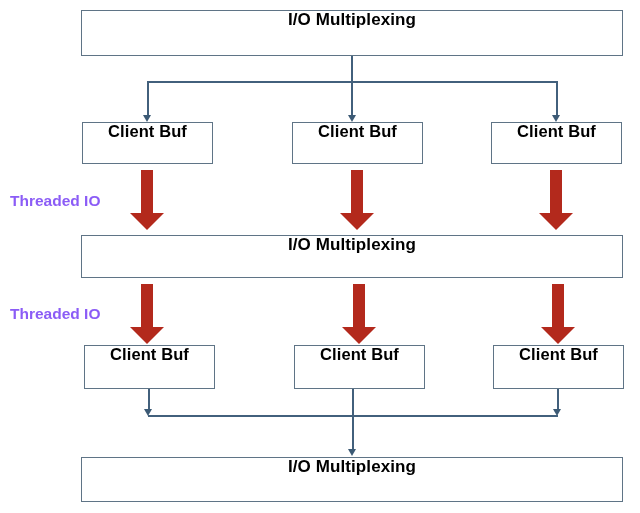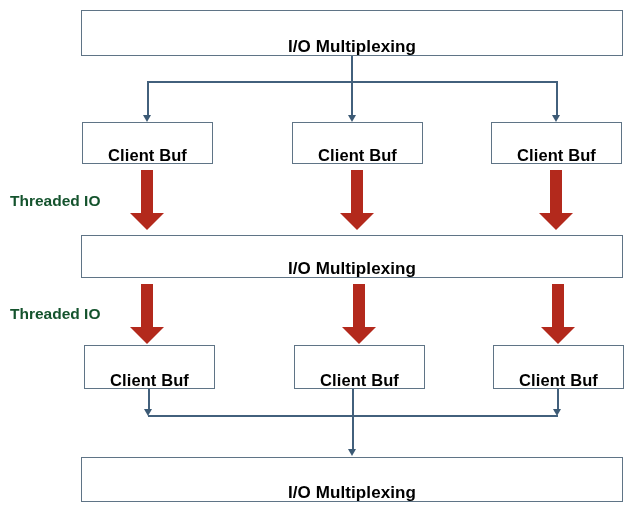--- a/index.html
+++ b/index.html
@@ -19,21 +19,21 @@
     overflow: hidden;
   }
 
   
   .node {
     position: absolute;
     box-sizing: border-box;
     background: #ffffff;
     border: 1.4px solid #5f7486;
     display: flex;
-    align-items: flex-end;
+    align-items: flex-start;
     justify-content: center;
     color: #000000;
     letter-spacing: 0.1px;
   }
   .node.mux {
     font-size: 17px;
     font-weight: 600;
   }
   .node.buf {
     font-size: 16.5px;
@@ -83,21 +83,21 @@
     border-left: 17px solid transparent;
     border-right: 17px solid transparent;
     border-top: 17px solid #b3291c;
   }
 
   
   .sidelabel {
     position: absolute;
     font-size: 15.5px;
     font-weight: 600;
-    color: #14532d;
+    color: #8b5cf6;
     white-space: nowrap;
     line-height: 1;
   }
 </style>
 </head>
 <body>
 
 <div id="canvas">
 
   <div class="node mux" style="left:81px; top:10px; width:542px; height:46px;">

